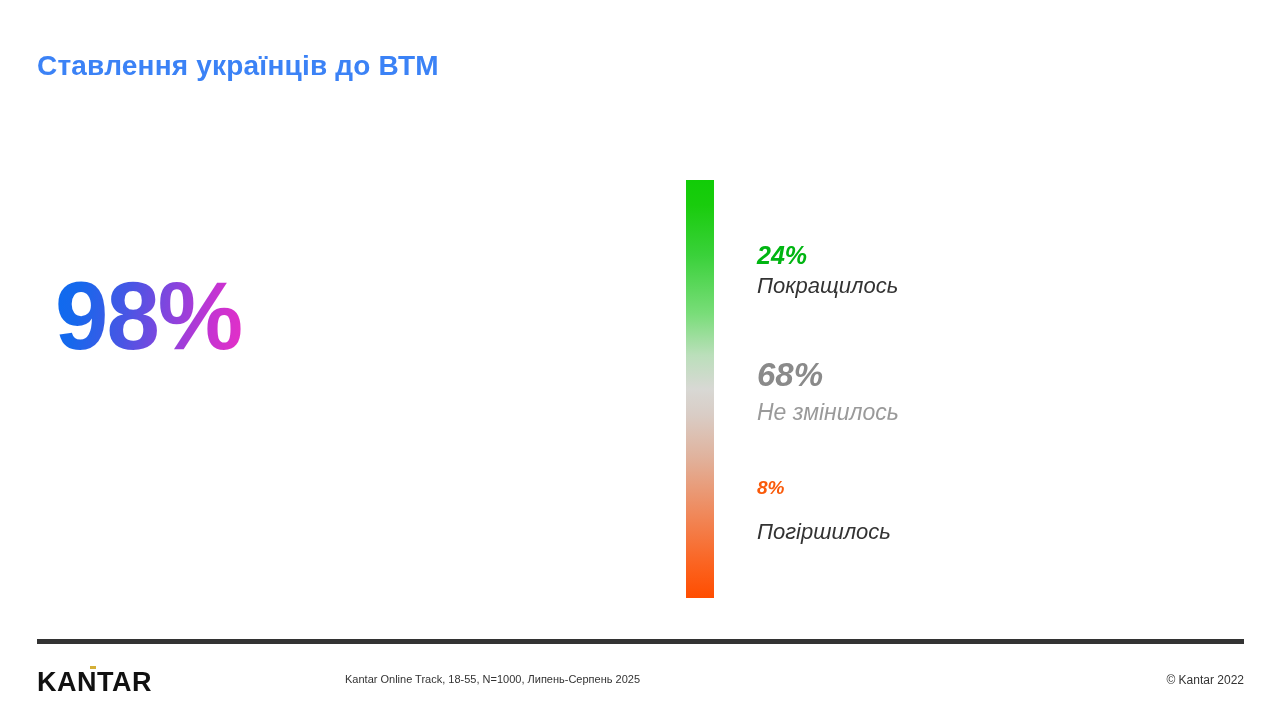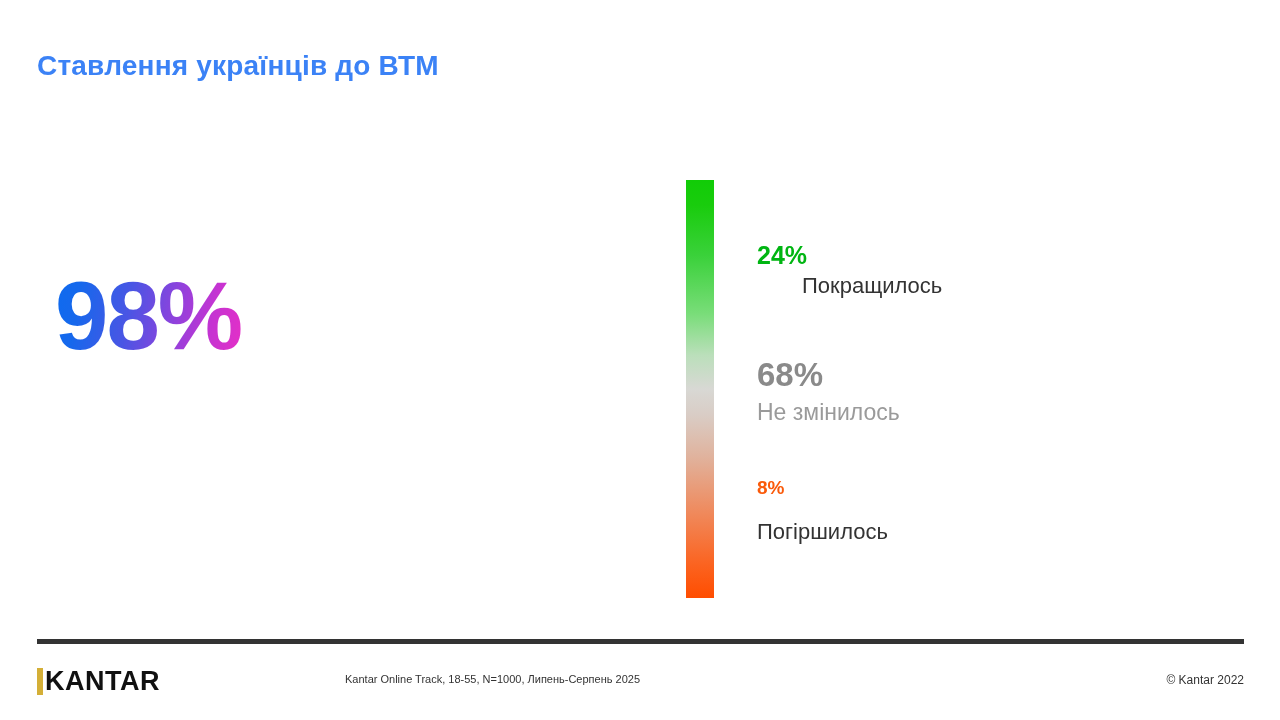--- a/index.html
+++ b/index.html
@@ -83,38 +83,39 @@
     );
   }
 
   
   .legend {
     position: absolute;
     left: 757px;
     top: 180px;
     width: 380px;
     height: 418px;
+    font-style: italic;
   }
   .legend-item {
     position: absolute;
     left: 0;
   }
   .legend-item .legend-value {
     font-weight: bold;
     line-height: 1.05;
     display: block;
   }
   .legend-item .legend-label {
     display: block;
     line-height: 1.2;
   }
 
   .legend-item.improved { top: 62px; }
   .legend-item.improved .legend-value { font-size: 25px; color: #00b512; }
-  .legend-item.improved .legend-label { font-size: 22px; color: #333333; margin-top: 5px; margin-left: 45px; }
+  .legend-item.improved .legend-label { font-size: 22px; color: #333333; margin-top: 5px; }
 
   .legend-item.unchanged { top: 178px; }
   .legend-item.unchanged .legend-value { font-size: 33px; color: #8a8a8a; }
   .legend-item.unchanged .legend-label { font-size: 23px; color: #9a9a9a; margin-top: 6px; }
 
   .legend-item.worsened { top: 298px; }
   .legend-item.worsened .legend-value { font-size: 19px; color: #fa5a0a; }
   .legend-item.worsened .legend-label { font-size: 22px; color: #333333; margin-top: 21px; text-align: center; }
 
   
@@ -144,20 +145,21 @@
   }
 
   
   .logo {
     position: absolute;
     left: 37px;
     top: 666px;
     display: flex;
     align-items: center;
     height: 30px;
+    flex-direction: column;
   }
   .logo-bar {
     width: 6px;
     height: 27px;
     background: #d4af37;
     margin-right: 2px;
   }
   .logo-text {
     font-size: 27px;
     font-weight: bold;

